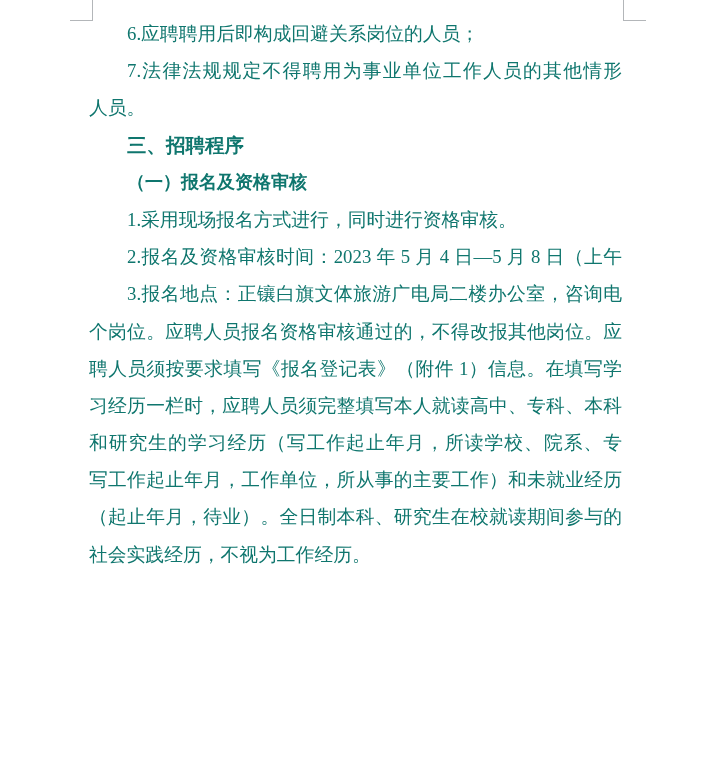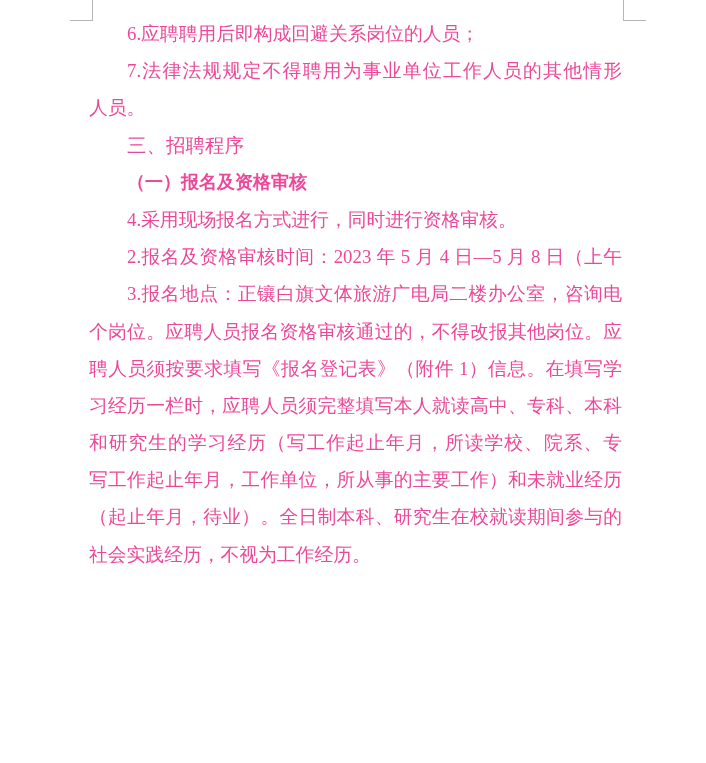--- a/index.html
+++ b/index.html
@@ -7,21 +7,21 @@
     padding: 0;
     background: #ffffff;
   }
   .page {
     position: relative;
     width: 706px;
     height: 763px;
     background: #ffffff;
     overflow: hidden;
     font-family: "Liberation Serif", "DejaVu Serif", serif;
-    color: #ec4899;
+    color: #0f766e;
   }
   
   .mark {
     position: absolute;
     background: #b3b6b9;
   }
   .mark-left-v  { left: 92px;  top: 0;    width: 1px;  height: 20px; }
   .mark-left-h  { left: 70px;  top: 20px; width: 23px; height: 1px;  }
   .mark-right-v { left: 623px; top: 0;    width: 1px;  height: 20px; }
   .mark-right-h { left: 623px; top: 20px; width: 23px; height: 1px;  }
@@ -41,21 +41,21 @@
     letter-spacing: 0;
   }
   .line.stretch {
     text-align-last: justify;
   }
   .line.indent {
     text-indent: 38px;
   }
   .heading-hei {
     font-family: "Liberation Sans", "DejaVu Sans", sans-serif;
-    font-weight: 400;
+    font-weight: 700;
     font-size: 19.5px;
   }
   .heading-kai {
     font-weight: 700;
     font-size: 18px;
   }
 </style>
 </head>
 <body>
 
@@ -65,21 +65,21 @@
   <div class="mark mark-left-h"></div>
   <div class="mark mark-right-v"></div>
   <div class="mark mark-right-h"></div>
 
   <div class="textblock">
     <div class="line indent">6.应聘聘用后即构成回避关系岗位的人员；</div>
     <div class="line indent stretch">7.法律法规规定不得聘用为事业单位工作人员的其他情形</div>
     <div class="line">人员。</div>
     <div class="line indent heading-hei">三、招聘程序</div>
     <div class="line indent heading-kai">（一）报名及资格审核</div>
-    <div class="line indent">4.采用现场报名方式进行，同时进行资格审核。</div>
+    <div class="line indent">1.采用现场报名方式进行，同时进行资格审核。</div>
     <div class="line indent stretch">2.报名及资格审核时间：2023 年 5 月 4 日—5 月 8 日（上午</div>
     <div class="line indent stretch">3.报名地点：正镶白旗文体旅游广电局二楼办公室，咨询电</div>
     <div class="line stretch">个岗位。应聘人员报名资格审核通过的，不得改报其他岗位。应</div>
     <div class="line stretch">聘人员须按要求填写《报名登记表》（附件 1）信息。在填写学</div>
     <div class="line stretch">习经历一栏时，应聘人员须完整填写本人就读高中、专科、本科</div>
     <div class="line stretch">和研究生的学习经历（写工作起止年月，所读学校、院系、专</div>
     <div class="line stretch">写工作起止年月，工作单位，所从事的主要工作）和未就业经历</div>
     <div class="line stretch">（起止年月，待业）。全日制本科、研究生在校就读期间参与的</div>
     <div class="line">社会实践经历，不视为工作经历。</div>
   </div>

